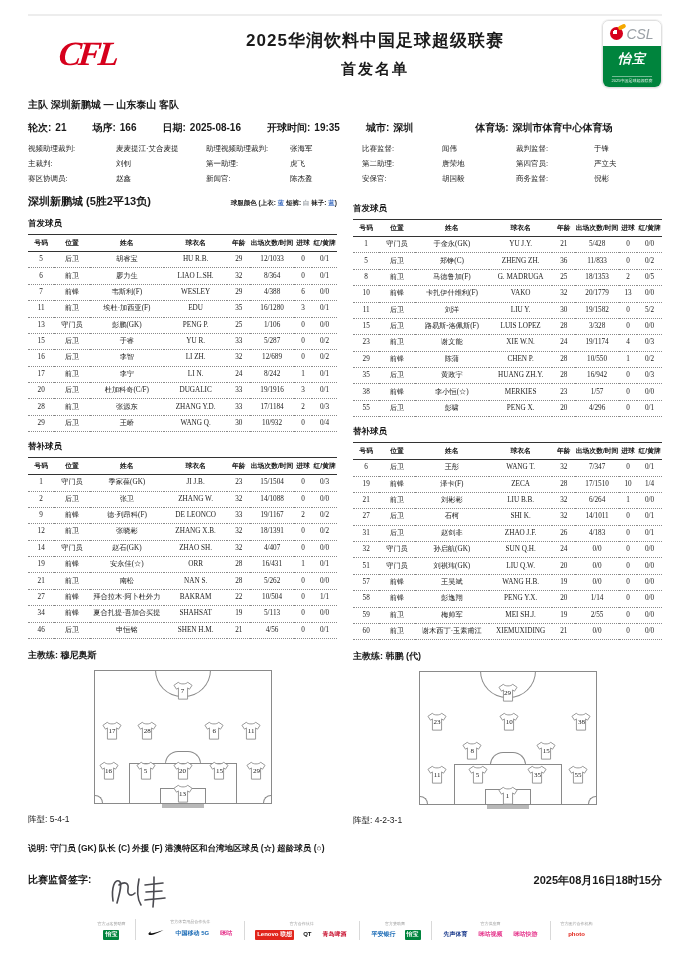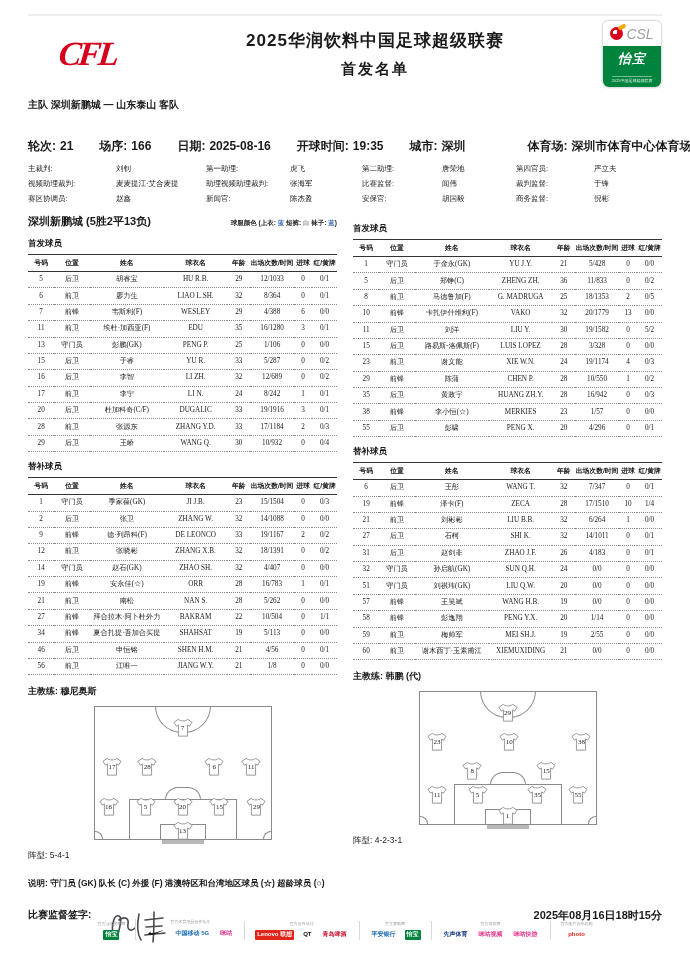--- a/index.html
+++ b/index.html
@@ -16,21 +16,21 @@
   .csl-badge{width:58px;height:66px;border:1px solid #e0e0e0;border-radius:7px;overflow:hidden;background:#fff;box-shadow:0 0 0 1px #f3f3f3;}
   .csl-top{height:25px;display:flex;align-items:center;justify-content:center;gap:3px;background:#fff;}
   .csl-ball{width:13px;height:13px;border-radius:50%;background:radial-gradient(circle at 40% 40%, #fff 0 20%, #d6001c 21% 75%, #a00016 76% 100%);position:relative;}
   .csl-ball:after{content:"";position:absolute;right:-3px;top:-2px;width:8px;height:4px;border-radius:4px;background:#f5a800;transform:rotate(-25deg);}
   .csl-text{font-size:14px;font-weight:normal;color:#9aa0a6;font-style:italic;text-align:right;}
   .csl-green{height:41px;background:#00843d;color:#fff;text-align:center;padding-top:4px;box-sizing:border-box;}
   .csl-brand{font-size:13px;font-weight:bold;font-style:italic;letter-spacing:1px;}
   .csl-caption{font-size:4px;margin-top:3px;opacity:.9;border-top:1px solid rgba(255,255,255,.5);display:inline-block;padding-top:1px;}
   
   .teams-line{font-size:10px;font-weight:bold;margin-top:10px;}
-  .info-line{display:flex;margin-top:26px;font-size:12px;font-weight:bold;}
+  .info-line{display:flex;margin-top:9px;font-size:10px;font-weight:bold;}
   .info-item{margin-right:26px;white-space:nowrap;}
   .info-item .lbl{margin-right:4px;}
   .info-item:nth-child(6){margin-left:36px;}
   
   .officials{margin-top:9px;font-size:7.5px;}
   .off-row{display:grid;grid-template-columns:88px 90px 84px 72px 80px 74px 78px 1fr;margin-bottom:5px;}
   .off-label{color:#222;}
   .off-value{color:#222;}
   
   .teams-wrap{display:flex;gap:16px;margin-top:10px;}
@@ -110,38 +110,38 @@
       <span class="info-item"><span class="lbl">轮次:</span><span class="val">21</span></span>
       <span class="info-item"><span class="lbl">场序:</span><span class="val">166</span></span>
       <span class="info-item"><span class="lbl">日期:</span><span class="val">2025-08-16</span></span>
       <span class="info-item"><span class="lbl">开球时间:</span><span class="val">19:35</span></span>
       <span class="info-item"><span class="lbl">城市:</span><span class="val">深圳</span></span>
       <span class="info-item"><span class="lbl">体育场:</span><span class="val">深圳市体育中心体育场</span></span>
     </div>
 
   <div class="officials" id="officials">
       <div class="off-row">
+        <span class="off-label">视频助理裁判:</span>
+        <span class="off-value">麦麦提江·艾合麦提</span>
+        <span class="off-label">助理视频助理裁判:</span>
+        <span class="off-value">张海军</span>
+        <span class="off-label">比赛监督:</span>
+        <span class="off-value">闻伟</span>
+        <span class="off-label">裁判监督:</span>
+        <span class="off-value">于锋</span>
+      </div>
+      <div class="off-row">
         <span class="off-label">主裁判:</span>
         <span class="off-value">刘钊</span>
         <span class="off-label">第一助理:</span>
         <span class="off-value">虎飞</span>
         <span class="off-label">第二助理:</span>
         <span class="off-value">唐荣地</span>
         <span class="off-label">第四官员:</span>
         <span class="off-value">严立夫</span>
-      </div>
-      <div class="off-row">
-        <span class="off-label">视频助理裁判:</span>
-        <span class="off-value">麦麦提江·艾合麦提</span>
-        <span class="off-label">助理视频助理裁判:</span>
-        <span class="off-value">张海军</span>
-        <span class="off-label">比赛监督:</span>
-        <span class="off-value">闻伟</span>
-        <span class="off-label">裁判监督:</span>
-        <span class="off-value">于锋</span>
       </div>
       <div class="off-row">
         <span class="off-label">赛区协调员:</span>
         <span class="off-value">赵鑫</span>
         <span class="off-label">新闻官:</span>
         <span class="off-value">陈杰盈</span>
         <span class="off-label">安保官:</span>
         <span class="off-value">胡国毅</span>
         <span class="off-label">商务监督:</span>
         <span class="off-value">倪彬</span>
@@ -346,21 +346,21 @@
               <td>4/407</td>
               <td>0</td>
               <td>0/0</td>
             </tr>
             <tr>
               <td>19</td>
               <td>前锋</td>
               <td>安永佳(☆)</td>
               <td>ORR</td>
               <td>28</td>
-              <td>16/783</td>
+              <td>16/431</td>
               <td>1</td>
               <td>0/1</td>
             </tr>
             <tr>
               <td>21</td>
               <td>前卫</td>
               <td>南松</td>
               <td>NAN S.</td>
               <td>28</td>
               <td>5/262</td>
@@ -389,30 +389,20 @@
             </tr>
             <tr>
               <td>46</td>
               <td>后卫</td>
               <td>申恒铭</td>
               <td>SHEN H.M.</td>
               <td>21</td>
               <td>4/56</td>
               <td>0</td>
               <td>0/1</td>
-            </tr>
-            <tr>
-              <td>56</td>
-              <td>前卫</td>
-              <td>江唯一</td>
-              <td>JIANG W.Y.</td>
-              <td>21</td>
-              <td>1/8</td>
-              <td>0</td>
-              <td>0/0</td>
             </tr>
           </tbody>
       </table>
       <div class="coach-line">
         <span>主教练:</span>
         <span>穆尼奥斯</span>
       </div>
       <div class="pitch-area">
         <div class="pitch" id="home-pitch">
           <div class="c-arc"></div>

